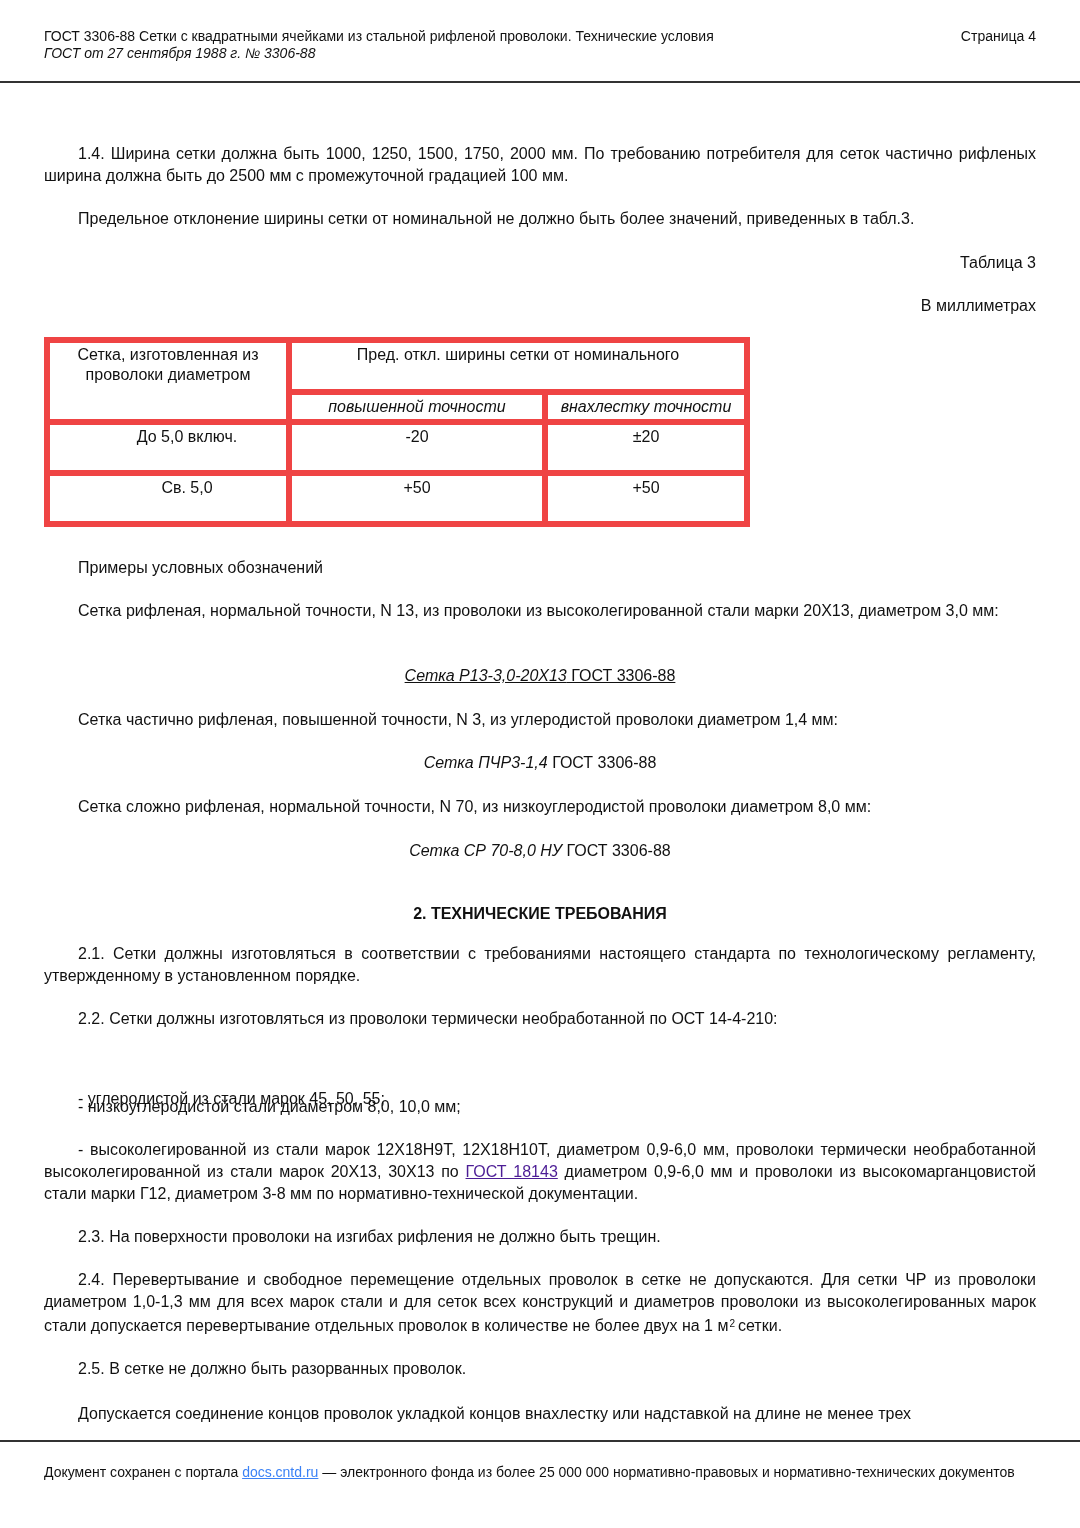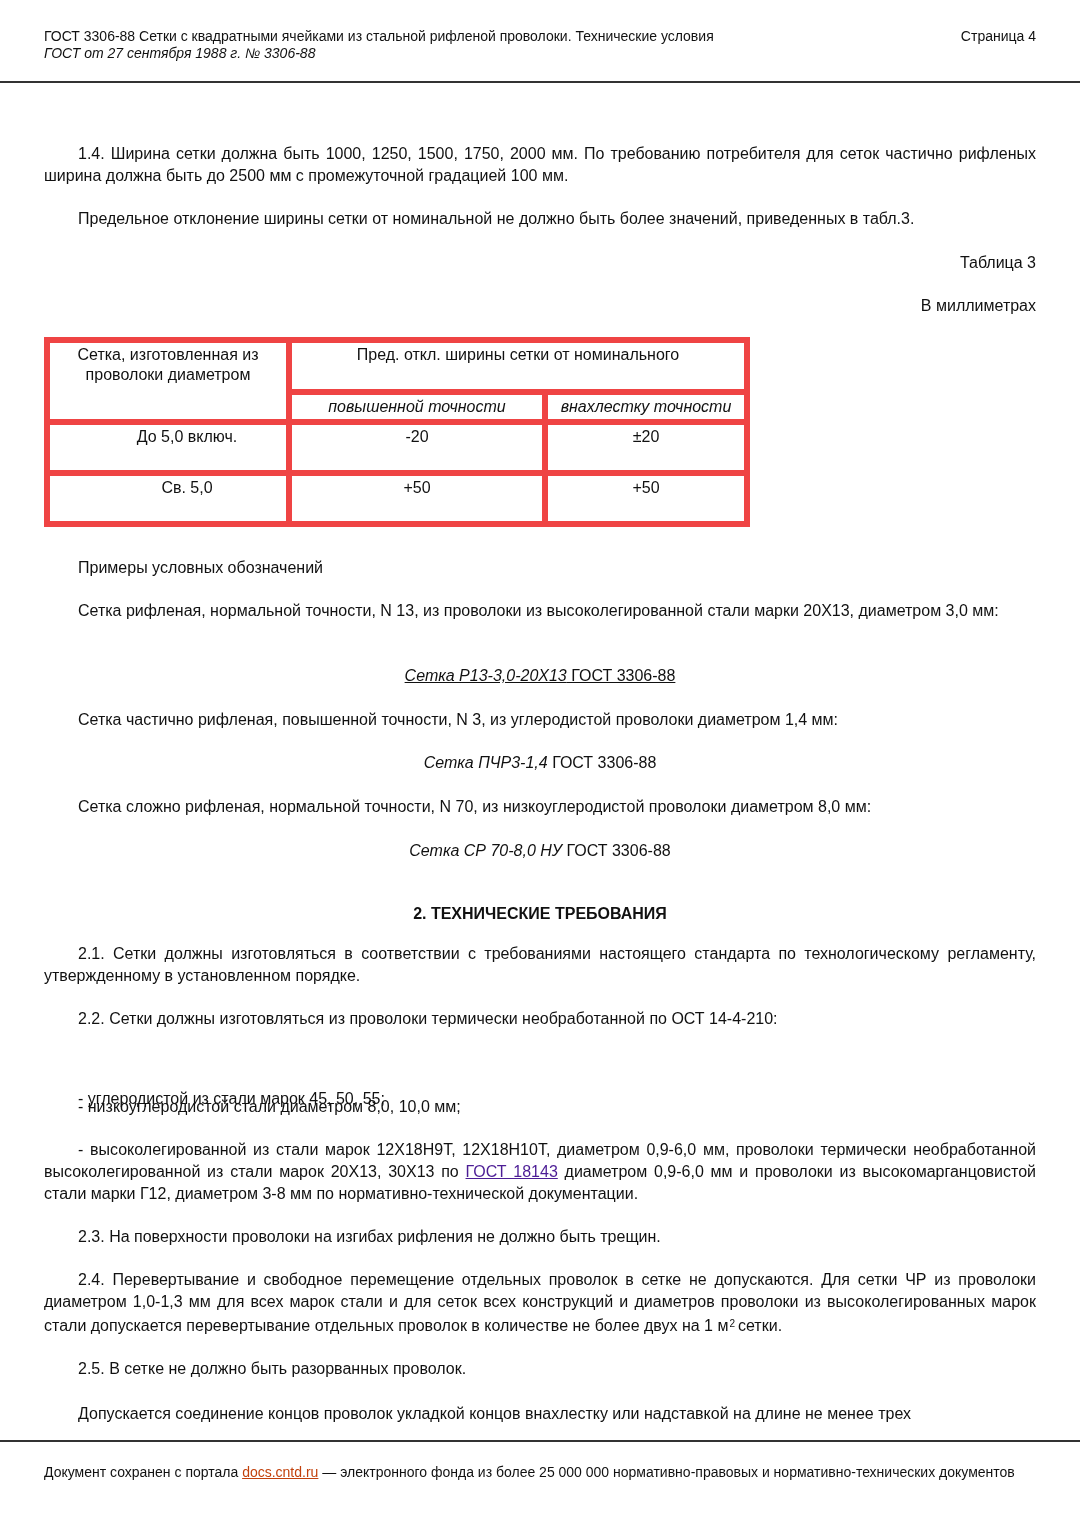--- a/index.html
+++ b/index.html
@@ -15,21 +15,21 @@
   .rule { position: absolute; left: 0; width: 1080px; height: 2px; background: #333; }
   .rule.top { top: 81px; }
   .rule.bottom { top: 1440px; }
   .p { position: absolute; left: 44px; width: 992px; line-height: 22px; text-align: justify; }
   .indent { text-indent: 34px; }
   .right { text-align: right; }
   .center { text-align: center; }
   .it { font-style: italic; }
   .h2 { font-weight: bold; text-align: center; font-size: 16px; }
   a.link { color: #4c1d95; text-decoration: underline; }
-  a.link2 { color: #c2410c; text-decoration: underline; }
+  a.link2 { color: #3b82f6; text-decoration: underline; }
   sup.sq { font-size: 10px; vertical-align: 4px; margin: 0 3px 0 1px; }
 
   table.t3 { position: absolute; left: 44px; top: 337px; border-collapse: collapse; font-size: 16px; }
   table.t3 td { border: 6px solid #ef4444; padding: 0; vertical-align: top; text-align: center; line-height: 20px; }
   .c1 { width: 236px; }
   .c2 { width: 250px; }
   .c3 { width: 196px; }
   .hdr1 { height: 44px; padding-top: 2px !important; }
   .hdr2 { height: 22px; padding-top: 2px !important; font-style: italic; }
   .row { height: 43px; padding-top: 2px !important; }

